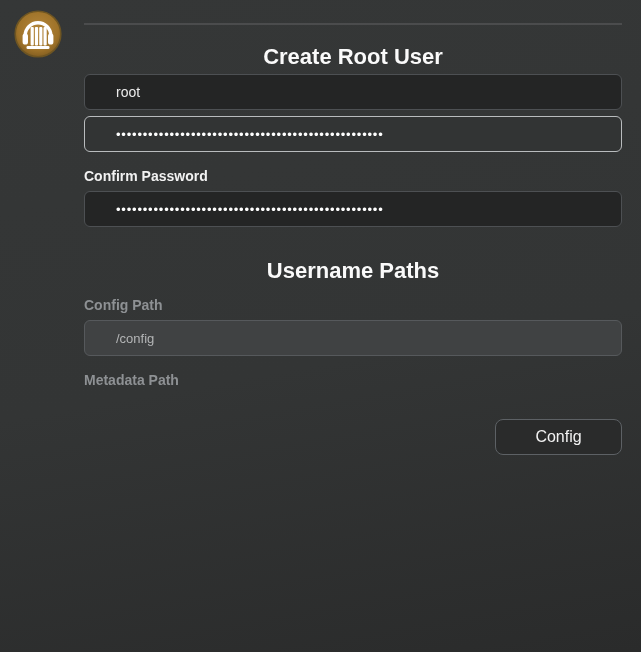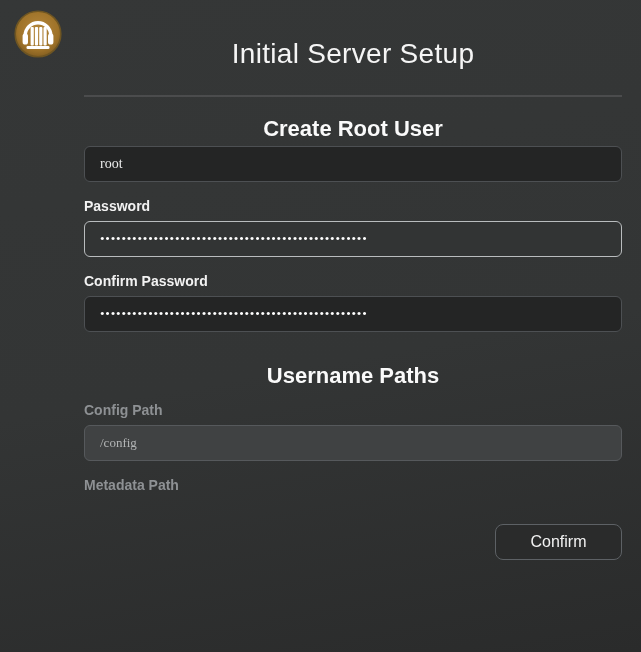--- a/index.html
+++ b/index.html
@@ -32,25 +32,25 @@
   .section-heading.second{margin-top:33px;}
   .field-label{
     display:block;margin-top:15px;line-height:17px;
     font-size:14px;font-weight:700;color:#f2f2f2;
   }
   .field-label.gap16{margin-top:16px;}
   .field-label.disabled{color:#8e9194;}
   .text-input{
     display:block;box-sizing:border-box;
     width:100%;height:36px;margin-top:6px;
-    padding:0 15px;
+    padding:0 31px;
     background:#242525;
     border:1px solid #4d5053;border-radius:6px;
     color:#ececec;font-size:14px;
-    font-family:Liberation Serif, serif;
+    font-family:Liberation Sans, sans-serif;
     outline:none;
   }
   .text-input.password{
     background:#323434;
     border-color:#b9bcbe;
     font-size:13px;letter-spacing:.8px;color:#ffffff;
   }
   .text-input.disabled{
     background:#404243;
     border-color:#56595c;
@@ -95,39 +95,37 @@
 
       <path d="M11.2 27.5 v-2 a12.8 12.8 0 0 1 25.6 0 v2" stroke="#ffffff" stroke-width="3.4" fill="none" stroke-linecap="round"></path>
 
       <rect x="8.6" y="23.5" width="5.4" height="11" rx="2.6" fill="#ffffff"></rect>
       <rect x="34" y="23.5" width="5.4" height="11" rx="2.6" fill="#ffffff"></rect>
     </svg>
   </div>
 
   <div class="container">
 
-    <h1 class="page-title">Initial Server Setup</h1>
 
     <div class="divider"></div>
 
     <h2 class="section-heading">Create Root User</h2>
 
     <input class="text-input" type="text" value="root" style="">
 
-    <label class="field-label gap16">Password</label>
     <input class="text-input password" type="text" value="••••••••••••••••••••••••••••••••••••••••••••••••••" style="">
 
     <label class="field-label gap16">Confirm Password</label>
     <input class="text-input password" type="text" style="background: rgb(36, 37, 37); border-color: rgb(77, 80, 83);" value="••••••••••••••••••••••••••••••••••••••••••••••••••">
 
     <h2 class="section-heading second">Username Paths</h2>
 
     <label class="field-label disabled">Config Path</label>
     <input class="text-input disabled" type="text" disabled="" value="/config" style="">
 
     <label class="field-label gap16 disabled">Metadata Path</label>
 
     <div class="submit-row">
-      <button class="submit-button">Confirm</button>
+      <button class="submit-button">Config</button>
     </div>
 
   </div>
 </div>
 
 </body></html>

